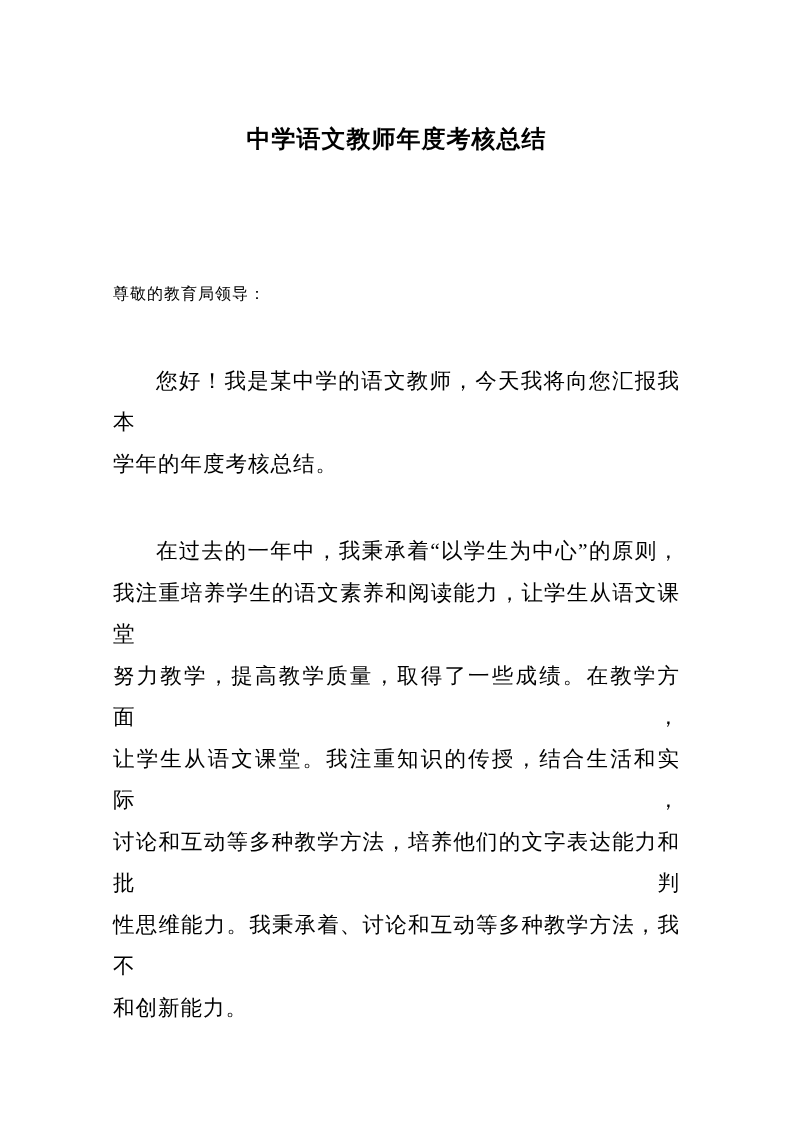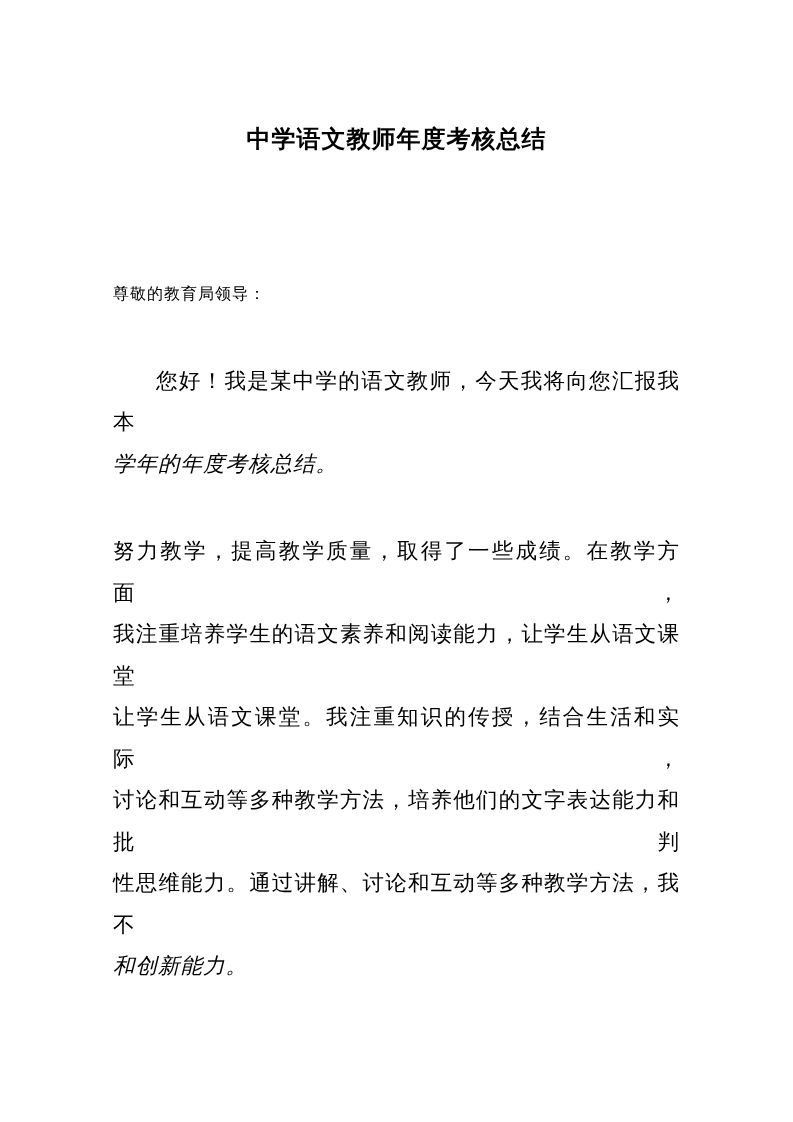--- a/index.html
+++ b/index.html
@@ -45,38 +45,38 @@
     text-justify: inter-character;
     letter-spacing: 1px;
     min-height: 41.5px;
   }
   .line.first {
     text-indent: 2em;
   }
   .line.last {
     text-align: left;
     text-align-last: left;
-    font-style: italic;
   }
 </style>
 </head>
 <body>
 
 <div class="page">
   <div class="doc-title">中学语文教师年度考核总结</div>
 
   <div class="salutation">尊敬的教育局领导：</div>
 
   <div class="paragraph">
       <div class="line first">您好！我是某中学的语文教师，今天我将向您汇报我本</div>
       <div class="line last">学年的年度考核总结。</div>
     </div>
 
   <div class="paragraph">
+      <div class="line first">在过去的一年中，我秉承着“以学生为中心”的原则，</div>
+      <div class="line">我注重培养学生的语文素养和阅读能力，让学生从语文课堂</div>
       <div class="line">努力教学，提高教学质量，取得了一些成绩。在教学方面，</div>
-      <div class="line">我注重培养学生的语文素养和阅读能力，让学生从语文课堂</div>
       <div class="line">让学生从语文课堂。我注重知识的传授，结合生活和实际，</div>
       <div class="line">讨论和互动等多种教学方法，培养他们的文字表达能力和批判</div>
-      <div class="line">性思维能力。通过讲解、讨论和互动等多种教学方法，我不</div>
+      <div class="line">性思维能力。我秉承着、讨论和互动等多种教学方法，我不</div>
       <div class="line last">和创新能力。</div>
     </div>
 
 </div>
 
 </body></html>

